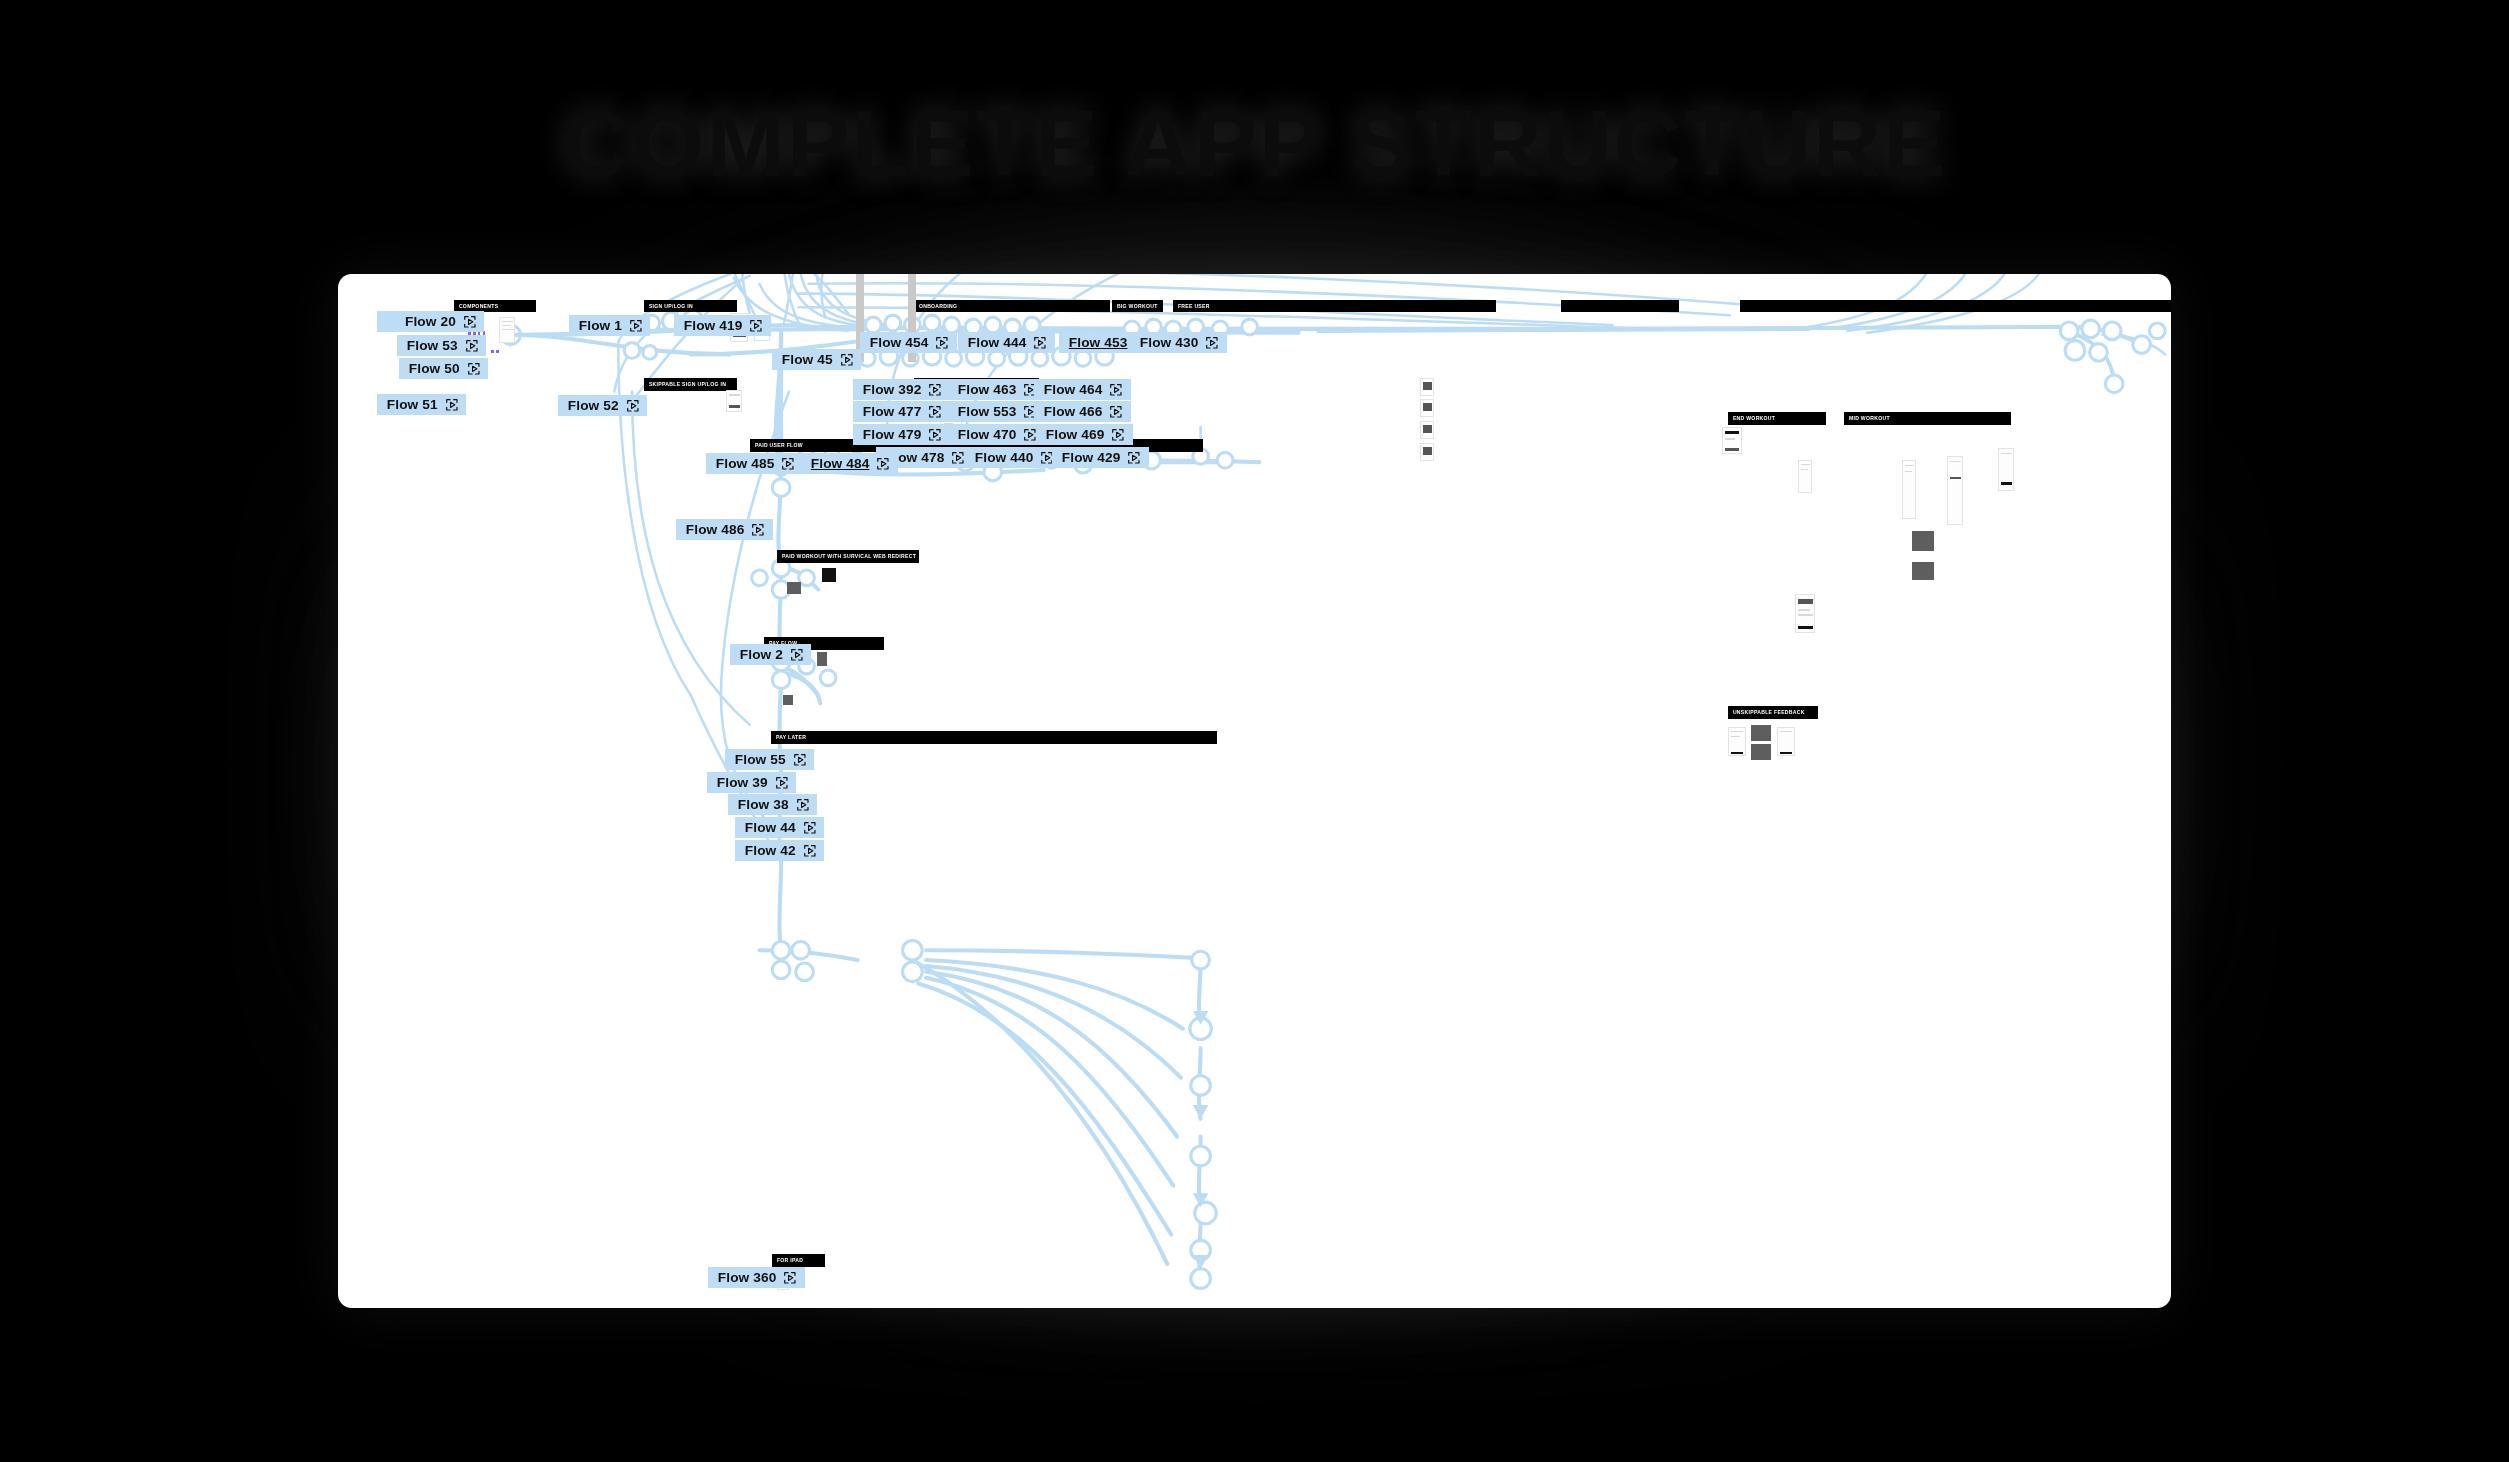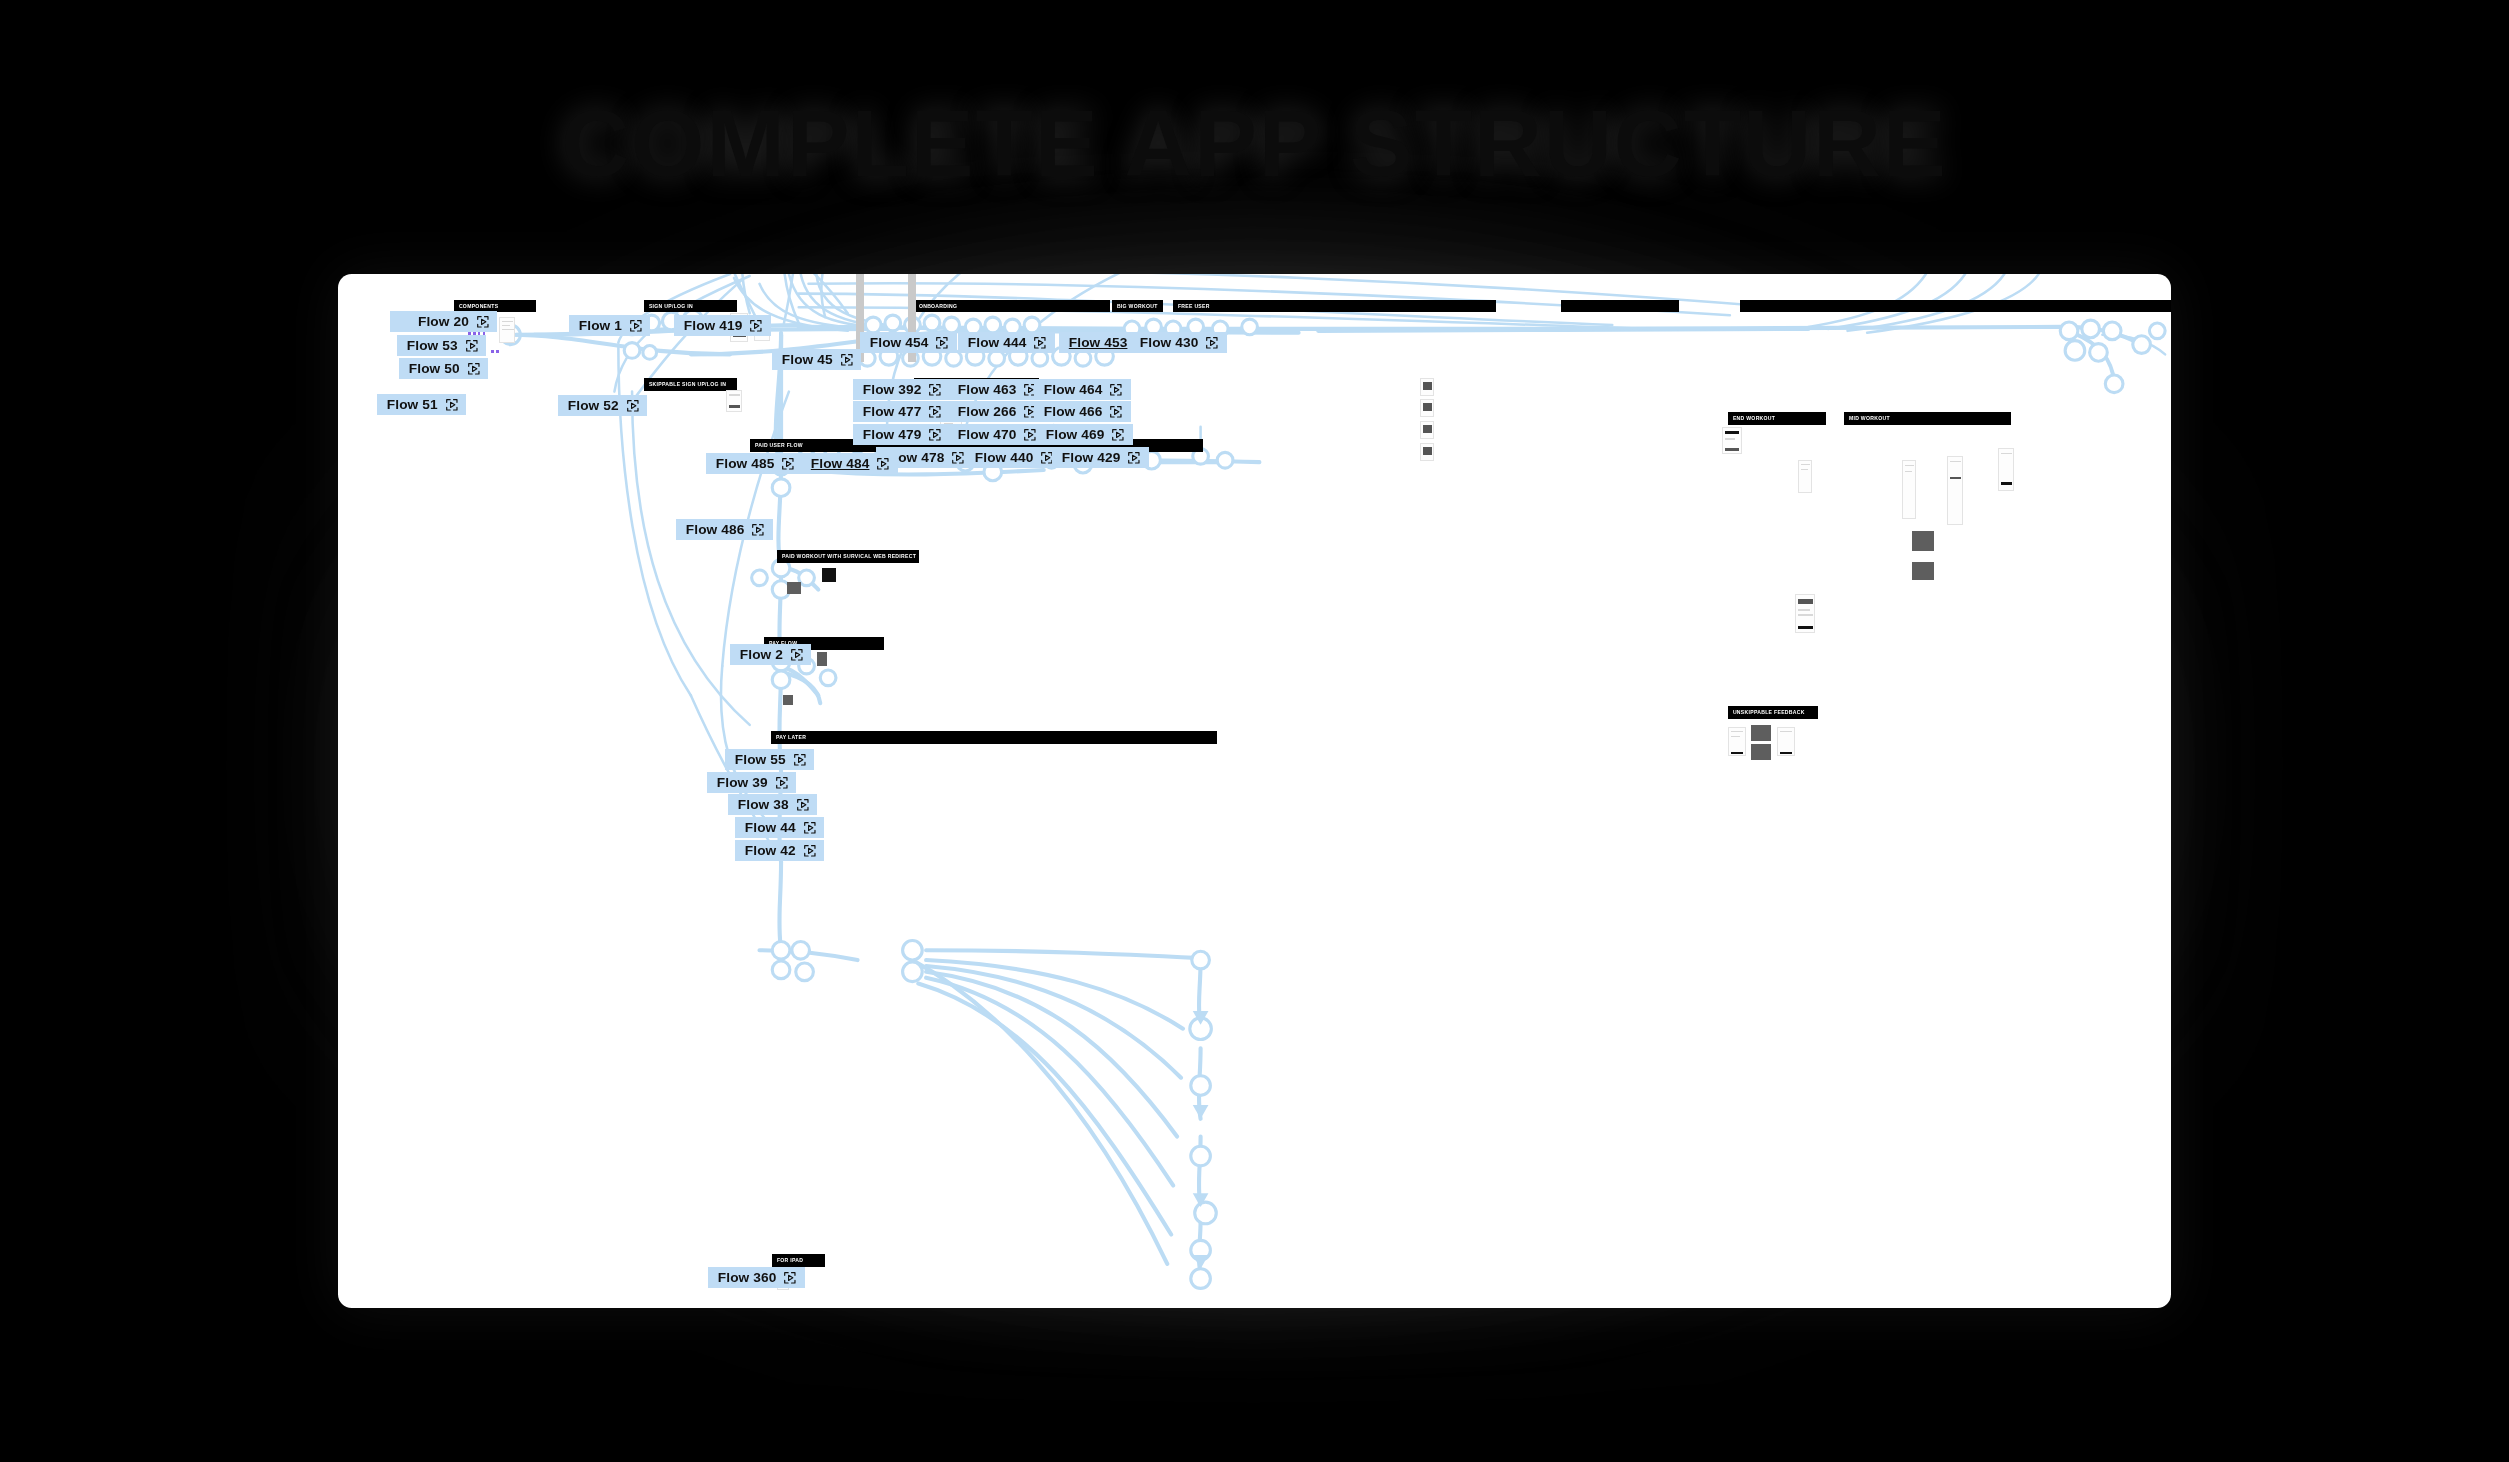--- a/index.html
+++ b/index.html
@@ -501,21 +501,21 @@
       <div class="greybox" style="left:445px; top:421px; width:9.8px; height:9.8px;"></div>
 
       <div class="frame" style="left:439px; top:994px; width:11.8px; height:21.6px;">
         <div class="bar" style="left:2px; top:2.9px; width:7.8px; height:1.5px;"></div>
         <div class="barK" style="left:2px; top:13.7px; width:7.8px; height:2.5px;"></div>
       </div>
 
       <div class="greybox" style="left:518px; top:-108px; width:7.8px; height:196px; background:#c9c9c9;"></div>
       <div class="greybox" style="left:570px; top:-108px; width:7.8px; height:196px; background:#c9c9c9;"></div>
 
-      <div class="pill" style="left:52px; top:37px;padding-left:28px;">
+      <div class="pill" style="left:39px; top:37px;padding-left:28px;">
         <span class="lbl">Flow 20</span>
         <svg class="playicon" viewBox="0 0 16 16">
           <path d="M2 2 h4 M2 2 v3 M14 2 h-4 M14 2 v3 M2 14 h4 M2 14 v-3 M14 14 h-4 M14 14 v-3" stroke="#111" stroke-width="1.4" fill="none" stroke-linecap="round"></path>
           <polygon points="6.5,5 11.5,8 6.5,11" fill="none" stroke="#111" stroke-width="1.3" stroke-linejoin="round"></polygon>
         </svg>
       </div>
 
       <div class="pill" style="left:59px; top:61px;">
         <span class="lbl">Flow 53</span>
         <svg class="playicon" viewBox="0 0 16 16">
@@ -627,21 +627,21 @@
       </div>
 
       <div class="pill" style="left:515px; top:127px;">
         <span class="lbl">Flow 477</span>
         <svg class="playicon" viewBox="0 0 16 16">
           <path d="M2 2 h4 M2 2 v3 M14 2 h-4 M14 2 v3 M2 14 h4 M2 14 v-3 M14 14 h-4 M14 14 v-3" stroke="#111" stroke-width="1.4" fill="none" stroke-linecap="round"></path>
           <polygon points="6.5,5 11.5,8 6.5,11" fill="none" stroke="#111" stroke-width="1.3" stroke-linejoin="round"></polygon>
         </svg>
       </div>
       <div class="pill" style="left:610px; top:127px;">
-        <span class="lbl">Flow 266</span>
+        <span class="lbl">Flow 553</span>
         <svg class="playicon" viewBox="0 0 16 16">
           <path d="M2 2 h4 M2 2 v3 M14 2 h-4 M14 2 v3 M2 14 h4 M2 14 v-3 M14 14 h-4 M14 14 v-3" stroke="#111" stroke-width="1.4" fill="none" stroke-linecap="round"></path>
           <polygon points="6.5,5 11.5,8 6.5,11" fill="none" stroke="#111" stroke-width="1.3" stroke-linejoin="round"></polygon>
         </svg>
       </div>
       <div class="pill" style="left:696px; top:127px;">
         <span class="lbl">Flow 466</span>
         <svg class="playicon" viewBox="0 0 16 16">
           <path d="M2 2 h4 M2 2 v3 M14 2 h-4 M14 2 v3 M2 14 h4 M2 14 v-3 M14 14 h-4 M14 14 v-3" stroke="#111" stroke-width="1.4" fill="none" stroke-linecap="round"></path>
           <polygon points="6.5,5 11.5,8 6.5,11" fill="none" stroke="#111" stroke-width="1.3" stroke-linejoin="round"></polygon>

